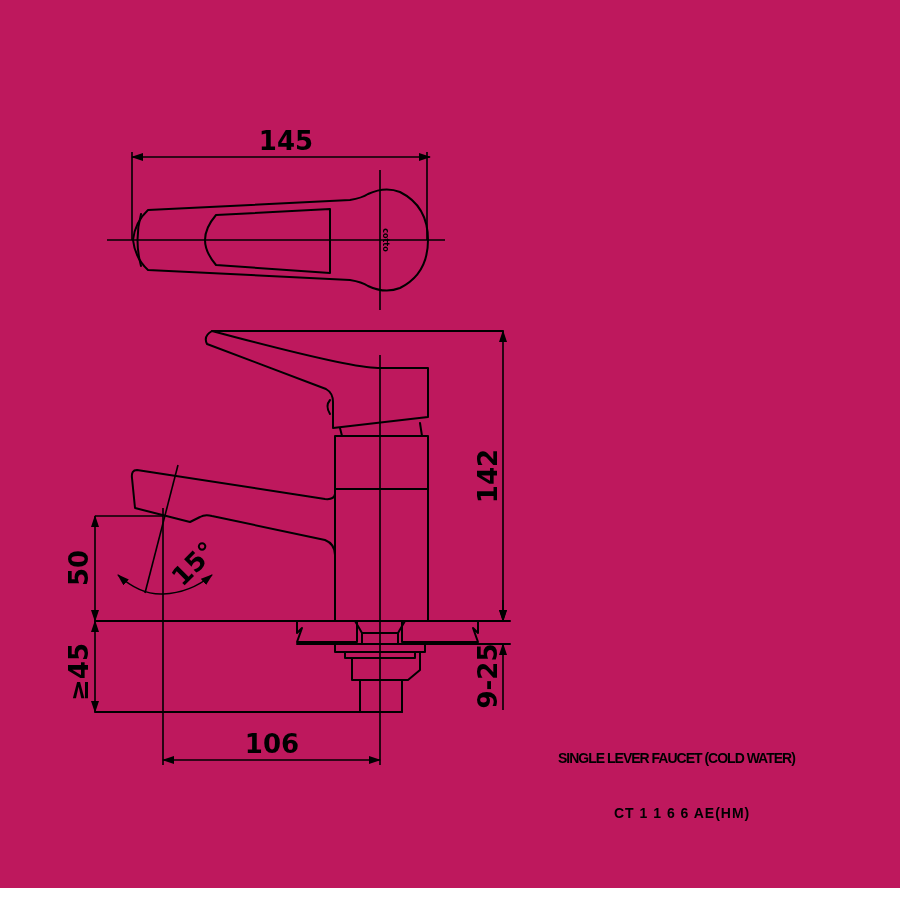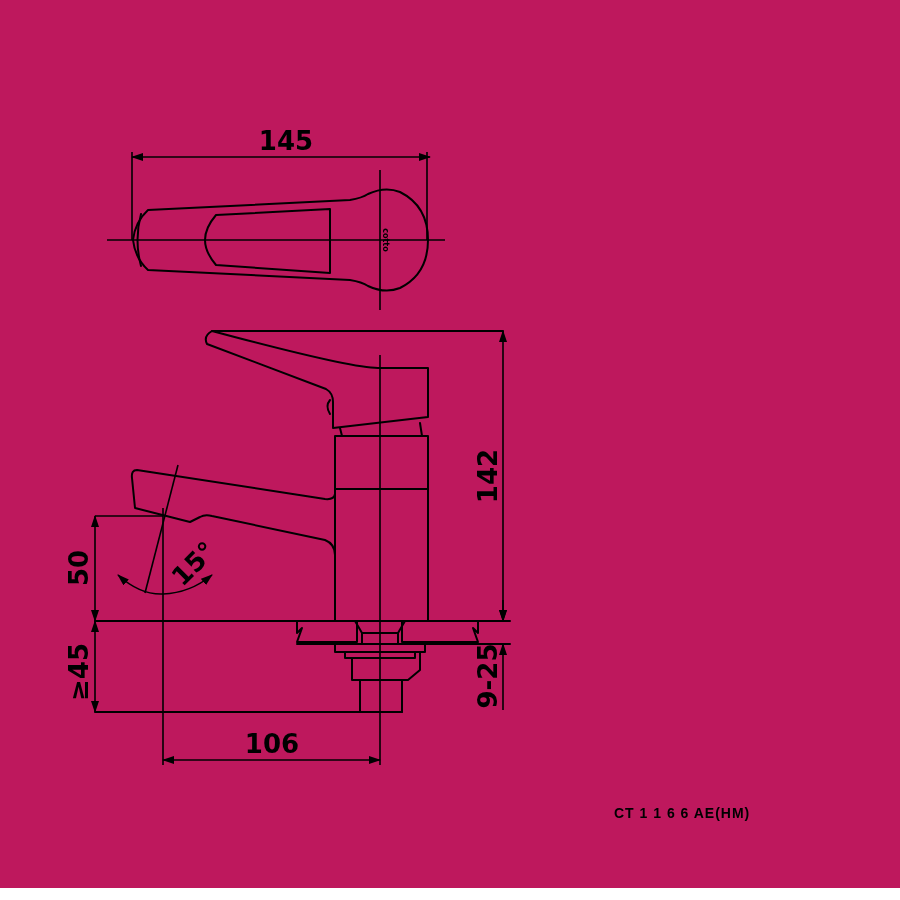--- a/index.html
+++ b/index.html
@@ -79,14 +79,15 @@
     <text class="dim" x="88" y="568" transform="rotate(-90 88 568)" text-anchor="middle">50</text>
 
     <line class="thin" x1="95" y1="621" x2="95" y2="712" marker-start="url(#arr)" marker-end="url(#arr)"></line>
     <text class="dim" x="88" y="672" transform="rotate(-90 88 672)" text-anchor="middle">≥45</text>
 
     <line class="thin" x1="163" y1="760" x2="380" y2="760" marker-start="url(#arr)" marker-end="url(#arr)"></line>
     <text class="dim" x="272" y="753" text-anchor="middle">106</text>
   </g>
 </svg>
 
+<div class="title" style="left:558px;top:750px;">SINGLE LEVER FAUCET  (COLD WATER)</div>
 <div class="title" style="left:614px;top:805px;letter-spacing:1px;">CT 1 1 6 6 AE(HM)</div>
 </div>
 
 </body></html>

